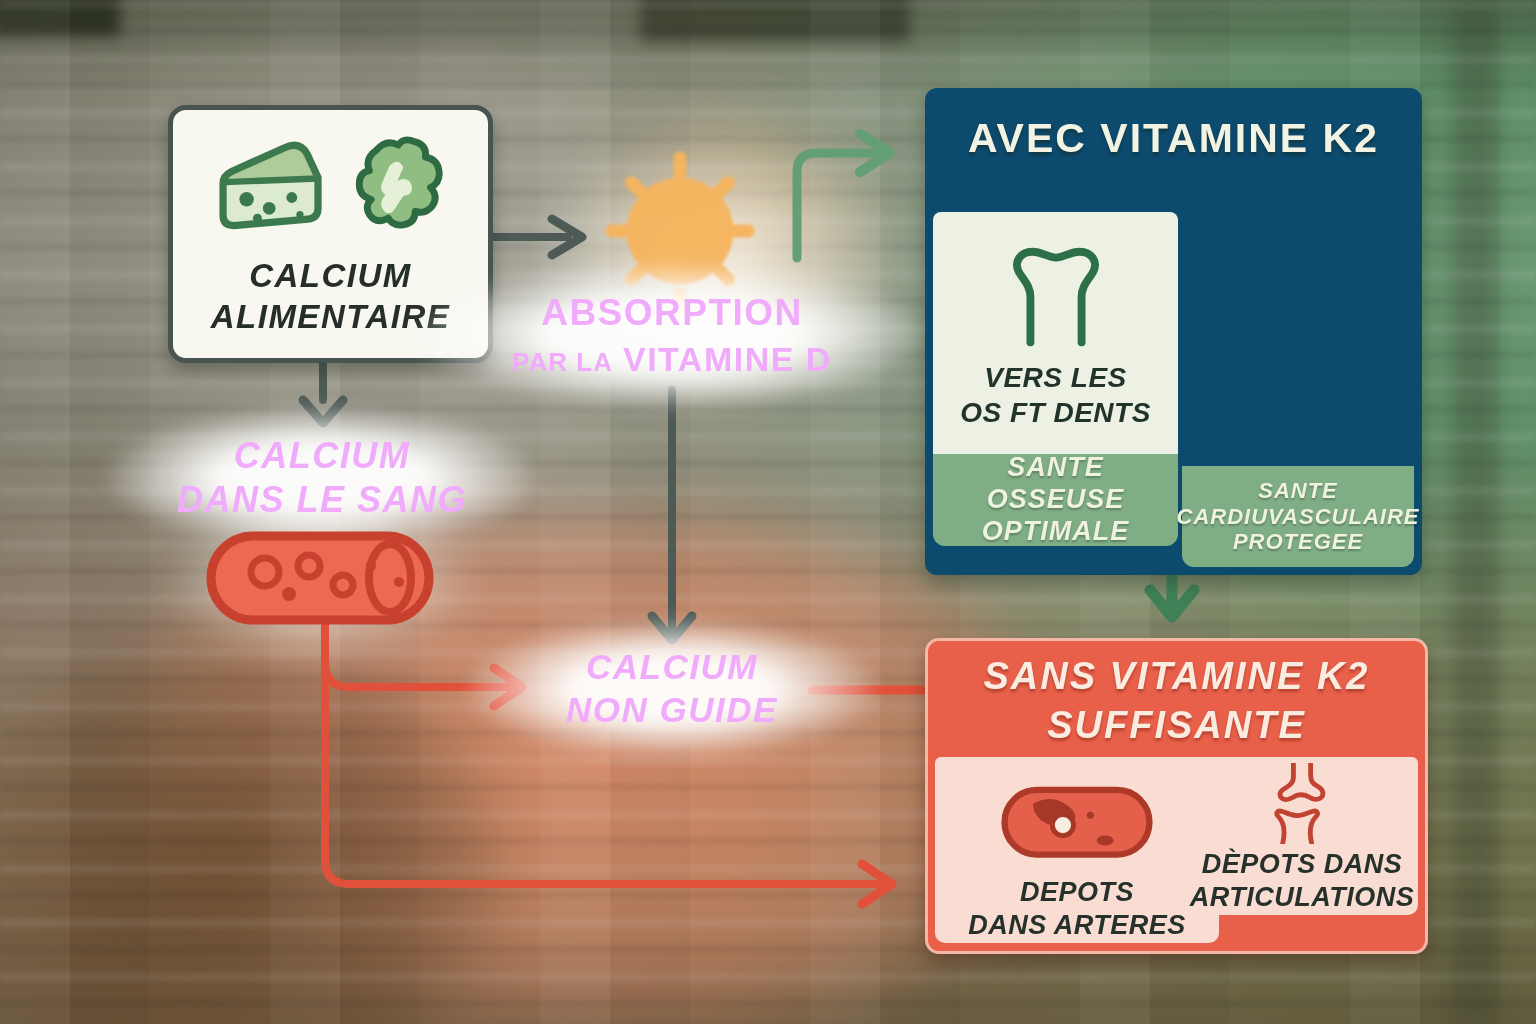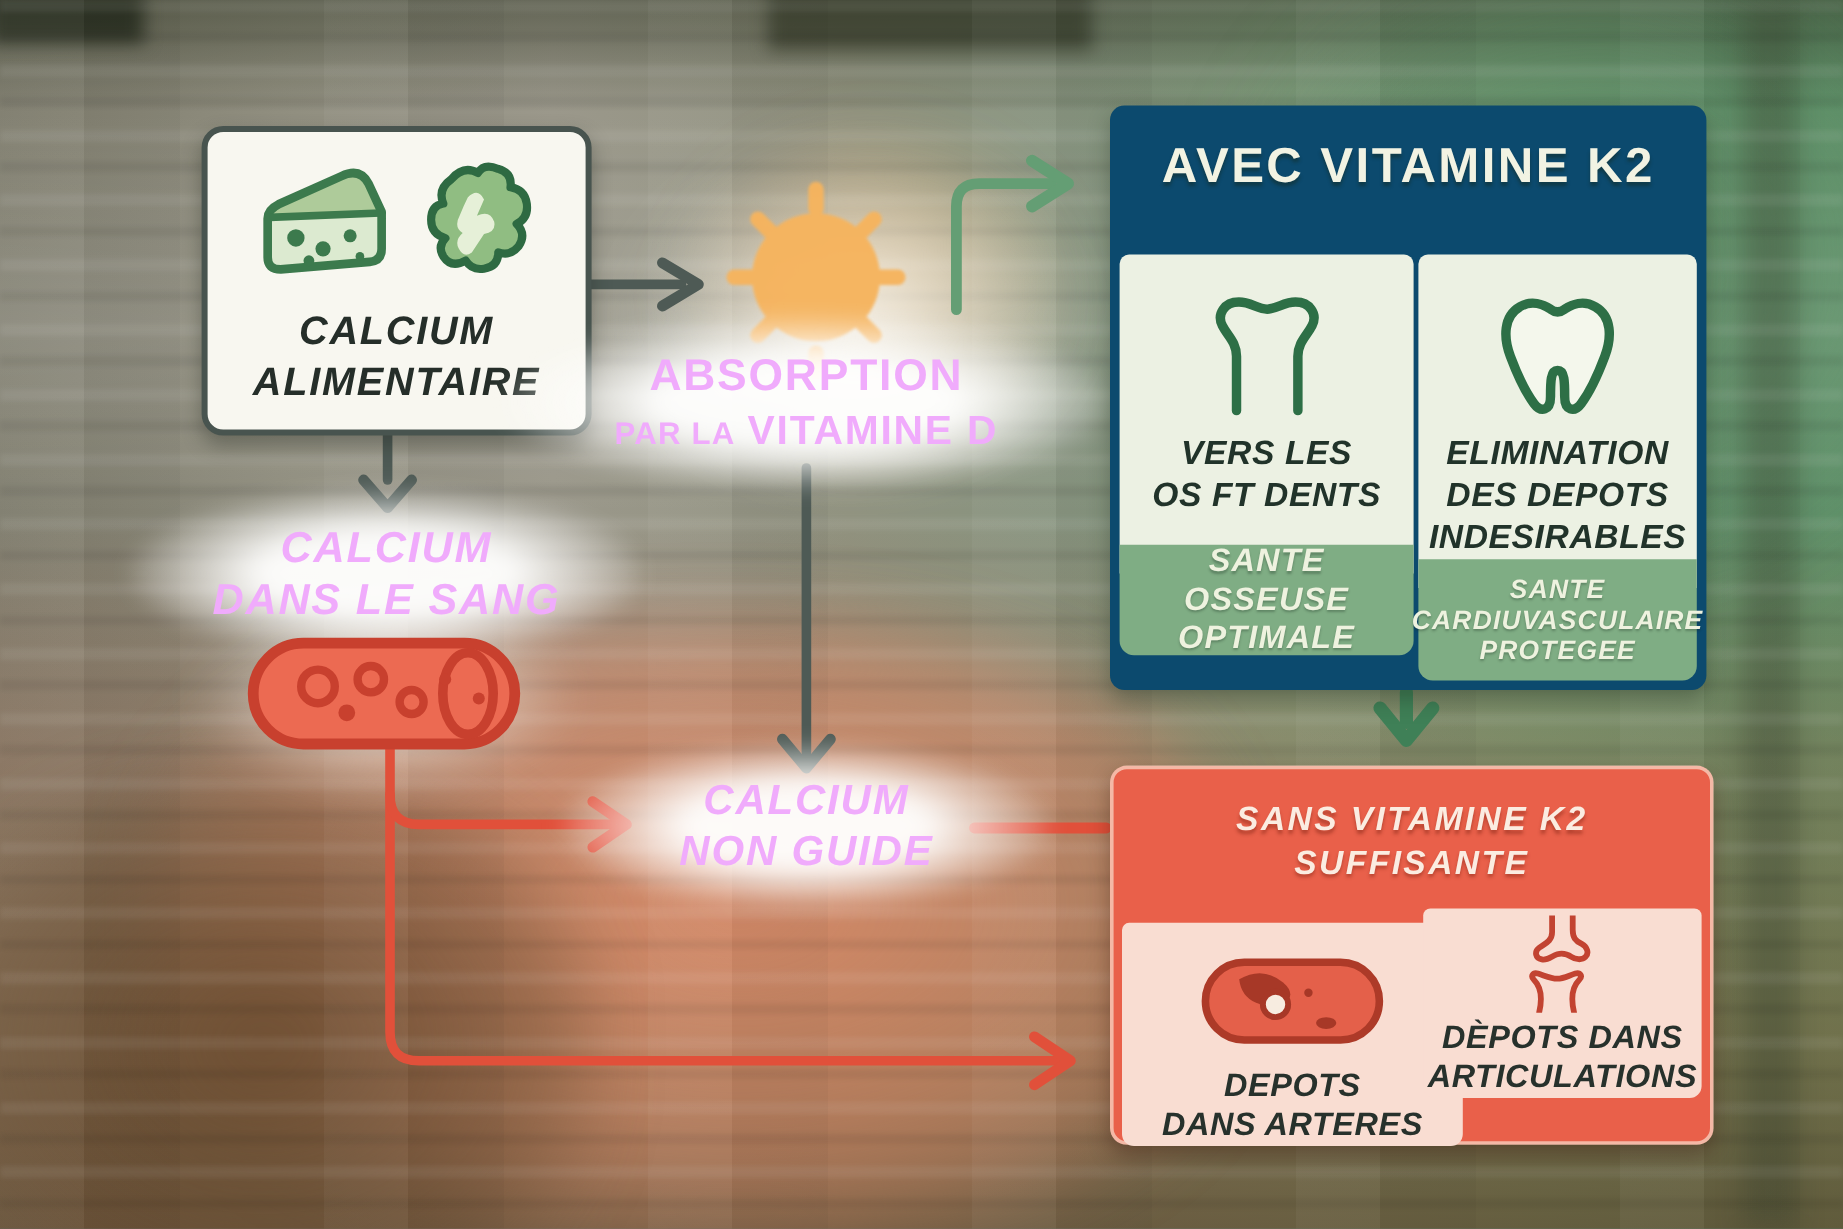--- a/index.html
+++ b/index.html
@@ -66,24 +66,24 @@
   .k2panel .plabel{font-size:28px;color:#21332а;color:#21332a;text-align:center;line-height:1.25;letter-spacing:.5px;margin-top:6px;}
   .k2panel svg{margin-top:24px;}
   .k2footer{position:absolute;background:#7fad84;border-radius:0 0 12px 12px;display:flex;align-items:center;justify-content:center;
       color:#eef2df;text-align:center;line-height:1.18;letter-spacing:1px;text-shadow:0 2px 2px rgba(20,40,25,.3);}
   .k2f-left{left:8px;top:366px;width:245px;height:92px;font-size:27px;}
   .k2f-right{left:257px;top:378px;width:232px;height:101px;font-size:22px;}
   
   .redbox{position:absolute;left:925px;top:638px;width:497px;height:310px;z-index:10;
       background:#e9604a;border:3px solid rgba(248,222,205,.7);border-radius:14px;box-shadow:0 8px 18px rgba(60,25,15,.4);}
   .redtitle{position:absolute;left:0;right:0;top:8px;height:104px;display:flex;align-items:center;justify-content:center;
-      color:#fbece1;font-size:28px;letter-spacing:2px;line-height:1.3;text-align:center;text-shadow:0 3px 3px rgba(120,30,15,.45);}
+      color:#fbece1;font-size:38px;letter-spacing:2px;line-height:1.3;text-align:center;text-shadow:0 3px 3px rgba(120,30,15,.45);}
   .redpanel{position:absolute;background:#f9ddd2;border-radius:6px 6px 10px 10px;
       display:flex;flex-direction:column;align-items:center;justify-content:flex-start;}
-  .rp-left{left:7px;top:128px;width:284px;height:186px;}
+  .rp-left{left:7px;top:116px;width:284px;height:186px;}
   .rp-right{left:258px;top:116px;width:232px;height:158px;}
   .redpanel .plabel{font-size:27px;color:#27312c;text-align:center;line-height:1.25;letter-spacing:.5px;margin-top:4px;}
   .rp-left svg{margin-top:16px;}
   .rp-right svg{margin-top:6px;}
 </style>
 </head>
 <body>
 
 <div class="stage">
 
@@ -211,28 +211,20 @@
       <svg width="118" height="118" viewBox="0 0 120 120">
         <path d="M34 108 L34 62 C34 50 26 44 22 36 C17 26 24 16 36 16 C46 16 52 22 60 22 C68 22 74 16 84 16 C96 16 103 26 98 36 C94 44 86 50 86 62 L86 108" fill="none" stroke="#2d6f46" stroke-width="8" stroke-linecap="round"></path>
       </svg>
       <div class="plabel ml">VERS LES
 OS FT DENTS</div>
     </div>
     <div class="k2footer k2f-left ml">SANTE
 OSSEUSE
 OPTIMALE</div>
 
-    <div class="k2panel k2p-right">
-      <svg width="118" height="118" viewBox="0 0 120 120">
-        <path d="M28 20 C14 28 14 46 20 62 C26 78 34 94 40 102 C46 110 54 108 54 96 C54 84 54 74 60 74 C66 74 66 84 66 96 C66 108 74 110 80 102 C86 94 94 78 100 62 C106 46 106 28 92 20 C82 14 72 18 66 22 C62 25 58 25 54 22 C48 18 38 14 28 20 Z" fill="#f4f7ec" stroke="#2d6f46" stroke-width="8" stroke-linejoin="round"></path>
-      </svg>
-      <div class="plabel ml">ELIMINATION
-DES DEPOTS
-INDESIRABLES</div>
-    </div>
     <div class="k2footer k2f-right ml">SANTE
 CARDIUVASCULAIRE
 PROTEGEE</div>
   </div>
 
   <div class="redbox">
     <div class="redtitle ml">SANS VITAMINE K2
 SUFFISANTE</div>
 
     <div class="redpanel rp-left">

